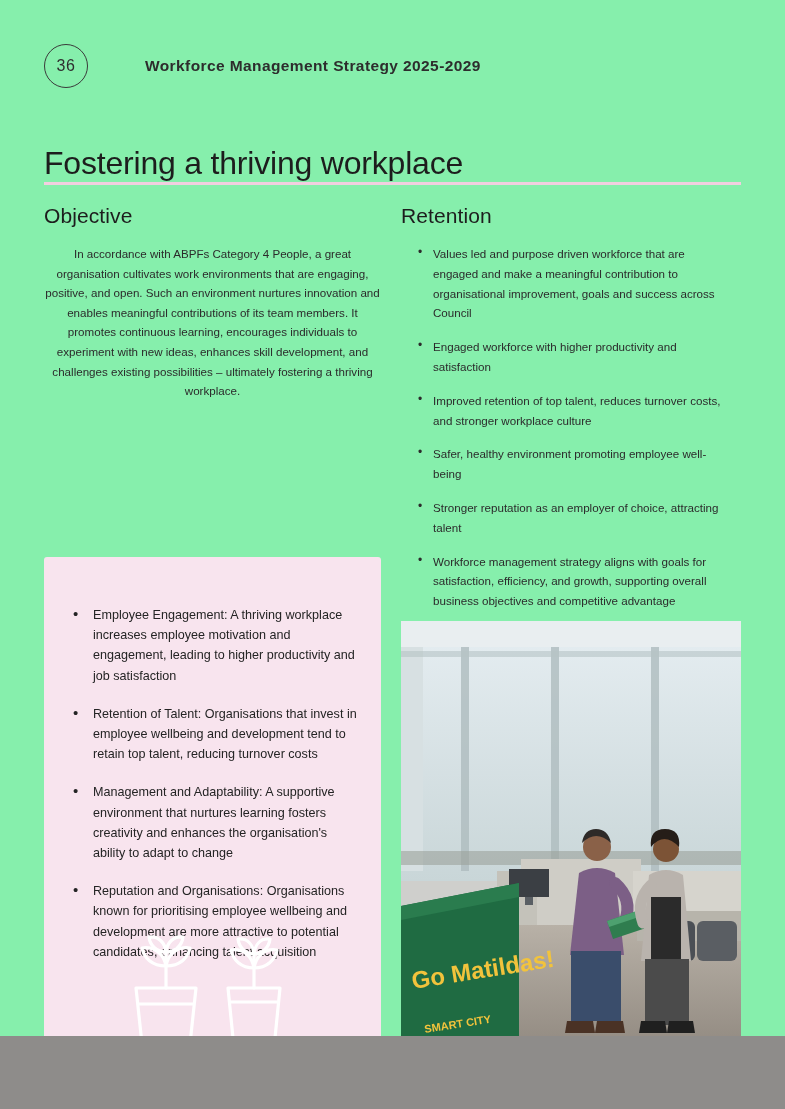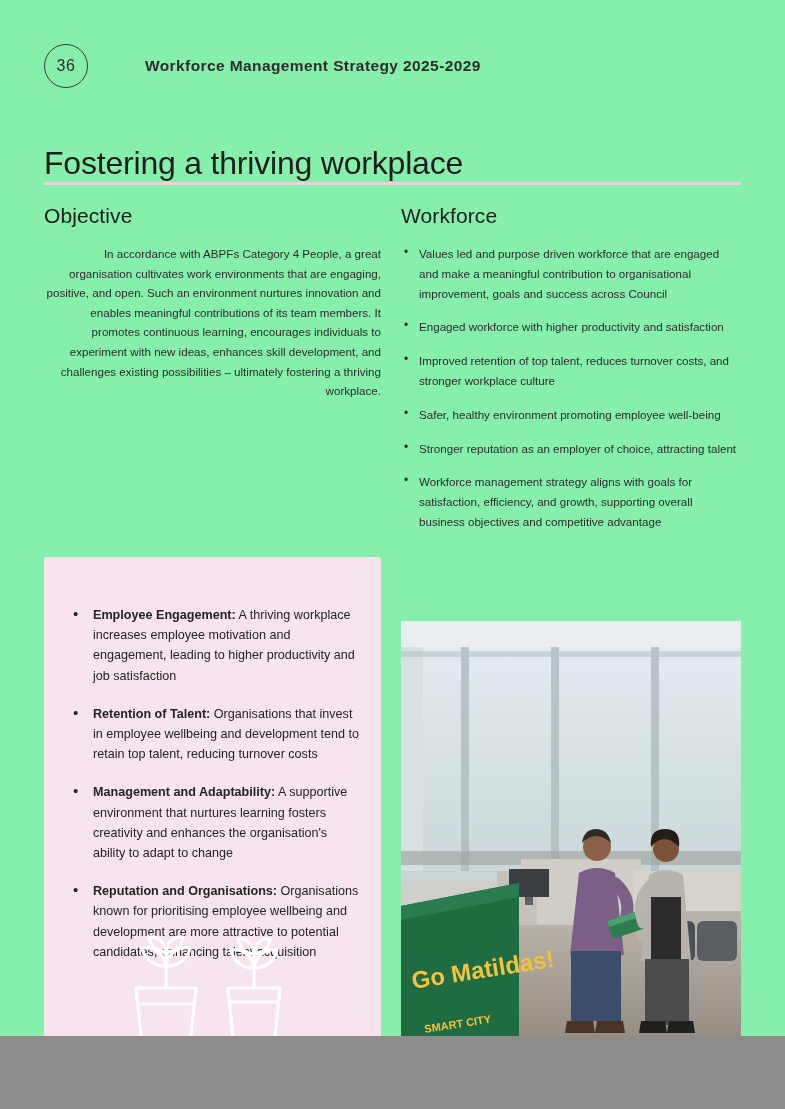--- a/index.html
+++ b/index.html
@@ -85,27 +85,27 @@
     color: #1d1d1d;
     margin: 0 0 16px 0;
     letter-spacing: 0.1px;
   }
 
   .body-text {
     font-size: 11.6px;
     line-height: 19.6px;
     color: #2b2b2b;
     margin: 0 0 14px 0;
-    text-align: right;
+    text-align: center;
   }
 
   
   ul.outcome-list {
     list-style: none;
-    margin: 2px;
+    margin: 16px;
     padding: 0;
   }
   ul.outcome-list li {
     position: relative;
     padding-left: 16px;
     font-size: 11.6px;
     line-height: 19.8px;
     color: #2b2b2b;
     margin-bottom: 14px;
   }
@@ -158,21 +158,21 @@
   }
   ul.panel-list li:before {
     content: "\2022";
     position: absolute;
     left: 3px;
     top: -1px;
     font-size: 15px;
     color: #242424;
   }
   ul.panel-list li b {
-    font-weight: bold;
+    font-weight: normal;
   }
 
   
   .plants {
     position: absolute;
     left: 78px;
     bottom: 14px;
     width: 190px;
     height: 125px;
     pointer-events: none;
@@ -202,21 +202,21 @@
 
   <h1 class="main-heading">Fostering a thriving workplace</h1>
   <div class="heading-rule"></div>
 
   <div class="col-left">
     <h2 class="sec-heading">Objective</h2>
     <p class="body-text">In accordance with ABPFs Category 4 People, a great organisation cultivates work environments that are engaging, positive, and open. Such an environment nurtures innovation and enables meaningful contributions of its team members. It promotes continuous learning, encourages individuals to experiment with new ideas, enhances skill development, and challenges existing possibilities – ultimately fostering a thriving workplace.</p>
   </div>
 
   <div class="col-right">
-    <h2 class="sec-heading">Workforce</h2>
+    <h2 class="sec-heading">Retention</h2>
     <ul class="outcome-list">
       <li>Values led and purpose driven workforce that are engaged and make a meaningful contribution to organisational improvement, goals and success across Council</li>
       <li>Engaged workforce with higher productivity and satisfaction</li>
       <li>Improved retention of top talent, reduces turnover costs, and stronger workplace culture</li>
       <li>Safer, healthy environment promoting employee well-being</li>
       <li>Stronger reputation as an employer of choice, attracting talent</li>
       <li>Workforce management strategy aligns with goals for satisfaction, efficiency, and growth, supporting overall business objectives and competitive advantage</li>
     </ul>
   </div>
 

